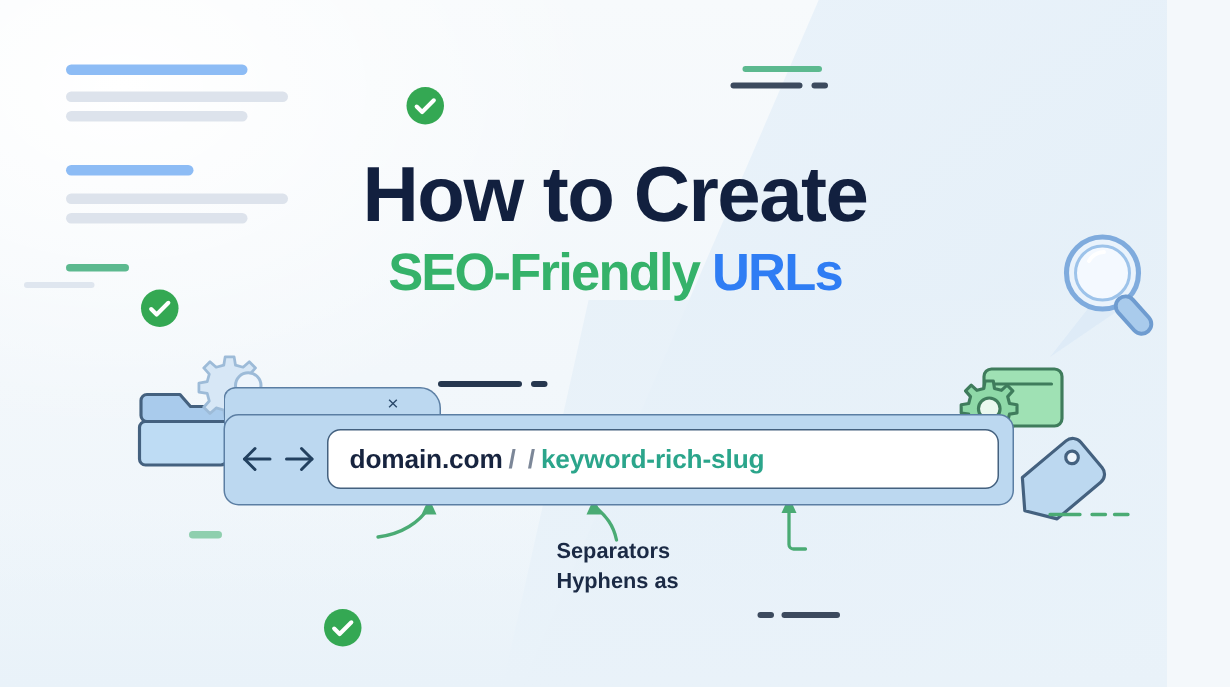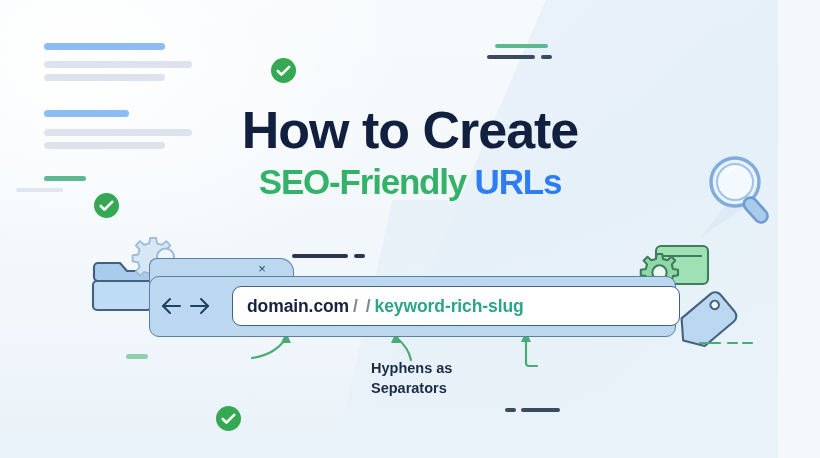--- a/index.html
+++ b/index.html
@@ -41,21 +41,21 @@
   
   .tab{position:absolute;left:149px;top:258px;width:145px;height:26px;
     background:#bcd8f0;border:1.6px solid #5b7ea3;border-bottom:none;
     border-radius:8px 14px 0 0;}
   .tab-x{position:absolute;left:255px;top:262px;width:14px;height:14px;color:#2b4a6b;
     font-size:13px;line-height:14px;text-align:center;font-family:"Liberation Sans",sans-serif;}
   .winbox{position:absolute;left:149px;top:276px;width:527px;height:61px;
     background:#bcd8f0;border:1.6px solid #5b7ea3;border-radius:10px;}
   .urlfield{position:absolute;left:218px;top:286px;width:448px;height:40px;
     background:#ffffff;border:1.6px solid #44617f;border-radius:9px;
-    display:flex;align-items:center;padding-left:14px;margin-left:14px;}
+    display:flex;align-items:center;padding-left:14px;}
   .urltext{font-size:17.5px;font-weight:600;white-space:nowrap;letter-spacing:-.1px;}
   .u-dark{color:#17243f;}
   .u-sep{color:#7c8798;padding:0 4px;}
   .u-slug{color:#2ba58b;text-align:center;}
   .navarrows{position:absolute;left:160px;top:294px;width:52px;height:24px;color:#22405f;}
 
   
   .cap{position:absolute;font-size:14.5px;font-weight:600;color:#1b2a45;line-height:1.35;}
 
   
@@ -180,17 +180,17 @@
   </svg>
 
   <div class="urlfield">
     <span class="urltext u-dark">domain.com</span>
     <span class="urltext u-sep">/</span>
     <span class="urltext u-sep">/</span>
     <span class="urltext u-slug">keyword-rich-slug</span>
   </div>
 
   <div class="cap" style="left:371px;top:359px;">
+    <div>Separators</div>
     <div>Hyphens as</div>
-    <div>Separators</div>
   </div>
 
 </div>
 
 </body></html>

